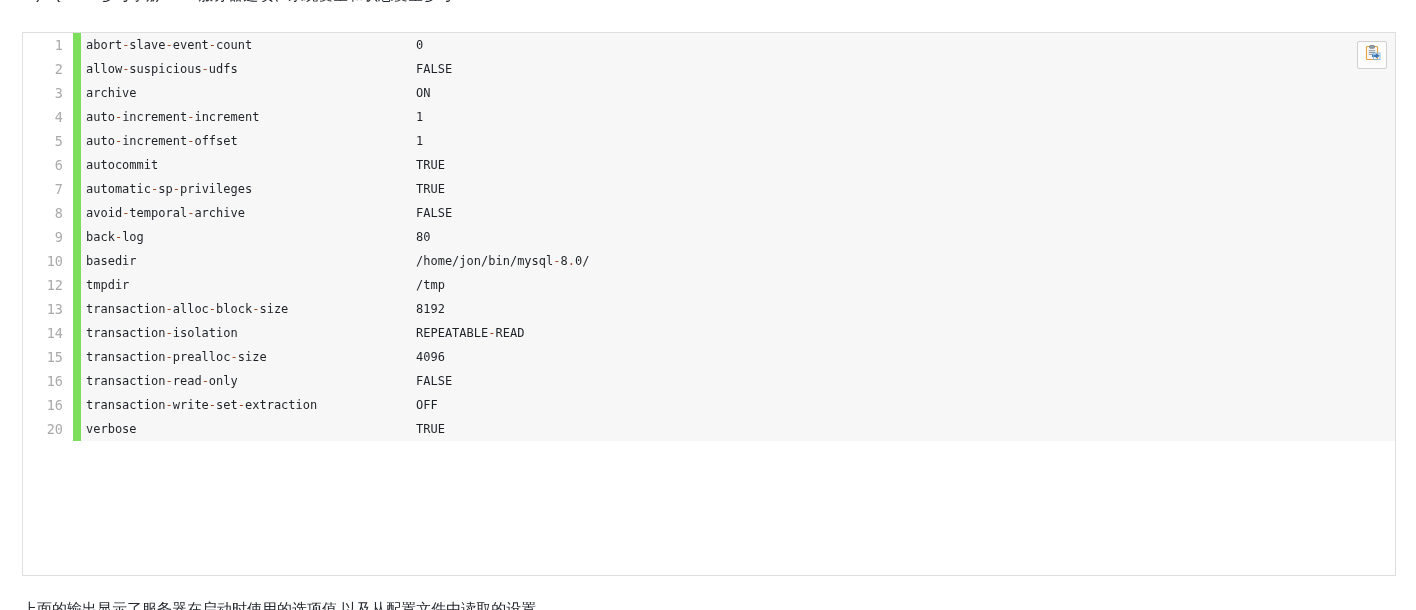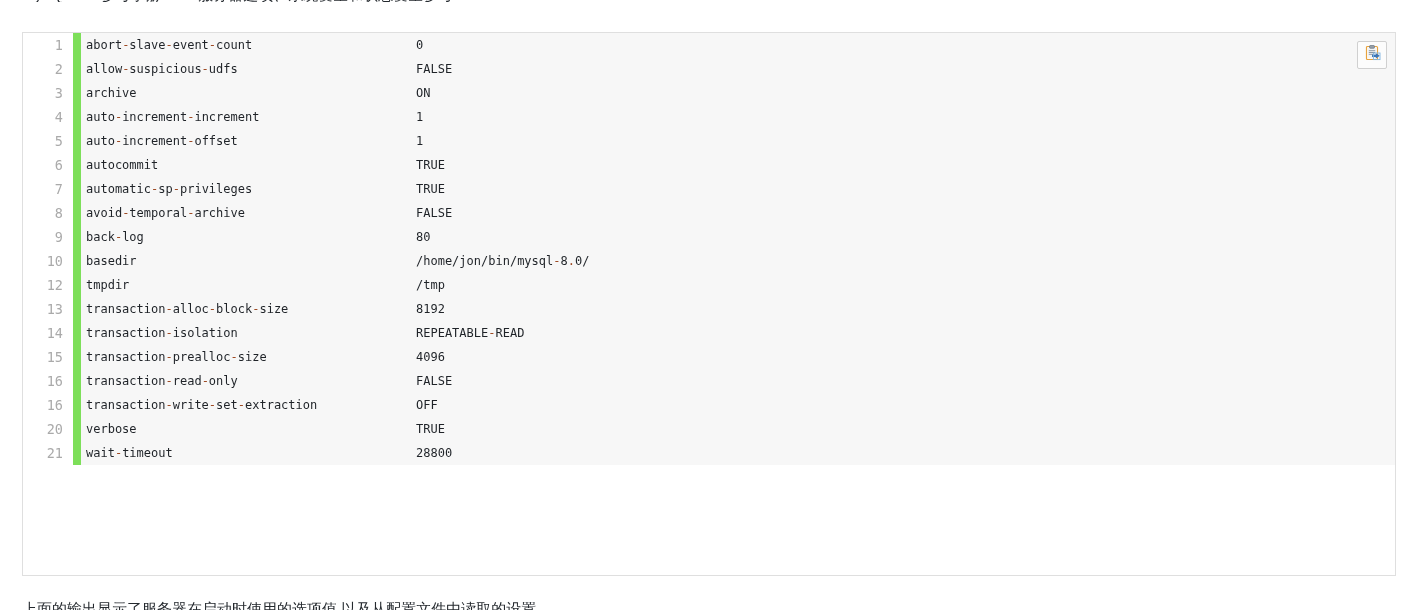--- a/index.html
+++ b/index.html
@@ -222,25 +222,20 @@
           <tr>
             <td class="gutter">16</td>
             <td class="bar"></td>
             <td class="code"><span class="col-name"><span class="opt">transaction</span><span class="sep">-</span><span class="opt">write</span><span class="sep">-</span><span class="opt">set</span><span class="sep">-</span><span class="opt">extraction</span></span><span><span class="val">OFF</span></span></td>
           </tr>
           <tr>
             <td class="gutter">20</td>
             <td class="bar"></td>
             <td class="code"><span class="col-name"><span class="opt">verbose</span></span><span><span class="val">TRUE</span></span></td>
           </tr>
-          <tr>
-            <td class="gutter">21</td>
-            <td class="bar"></td>
-            <td class="code"><span class="col-name"><span class="opt">wait</span><span class="sep">-</span><span class="opt">timeout</span></span><span><span class="val">28800</span></span></td>
-          </tr>
         </tbody>
     </table>
 
   </div>
 
   <div class="clipped-line clipped-bottom">
     <span>上面的输出显示了服务器在启动时使用的选项值,以及从配置文件中读取的设置。</span>
   </div>
 
 </div>

